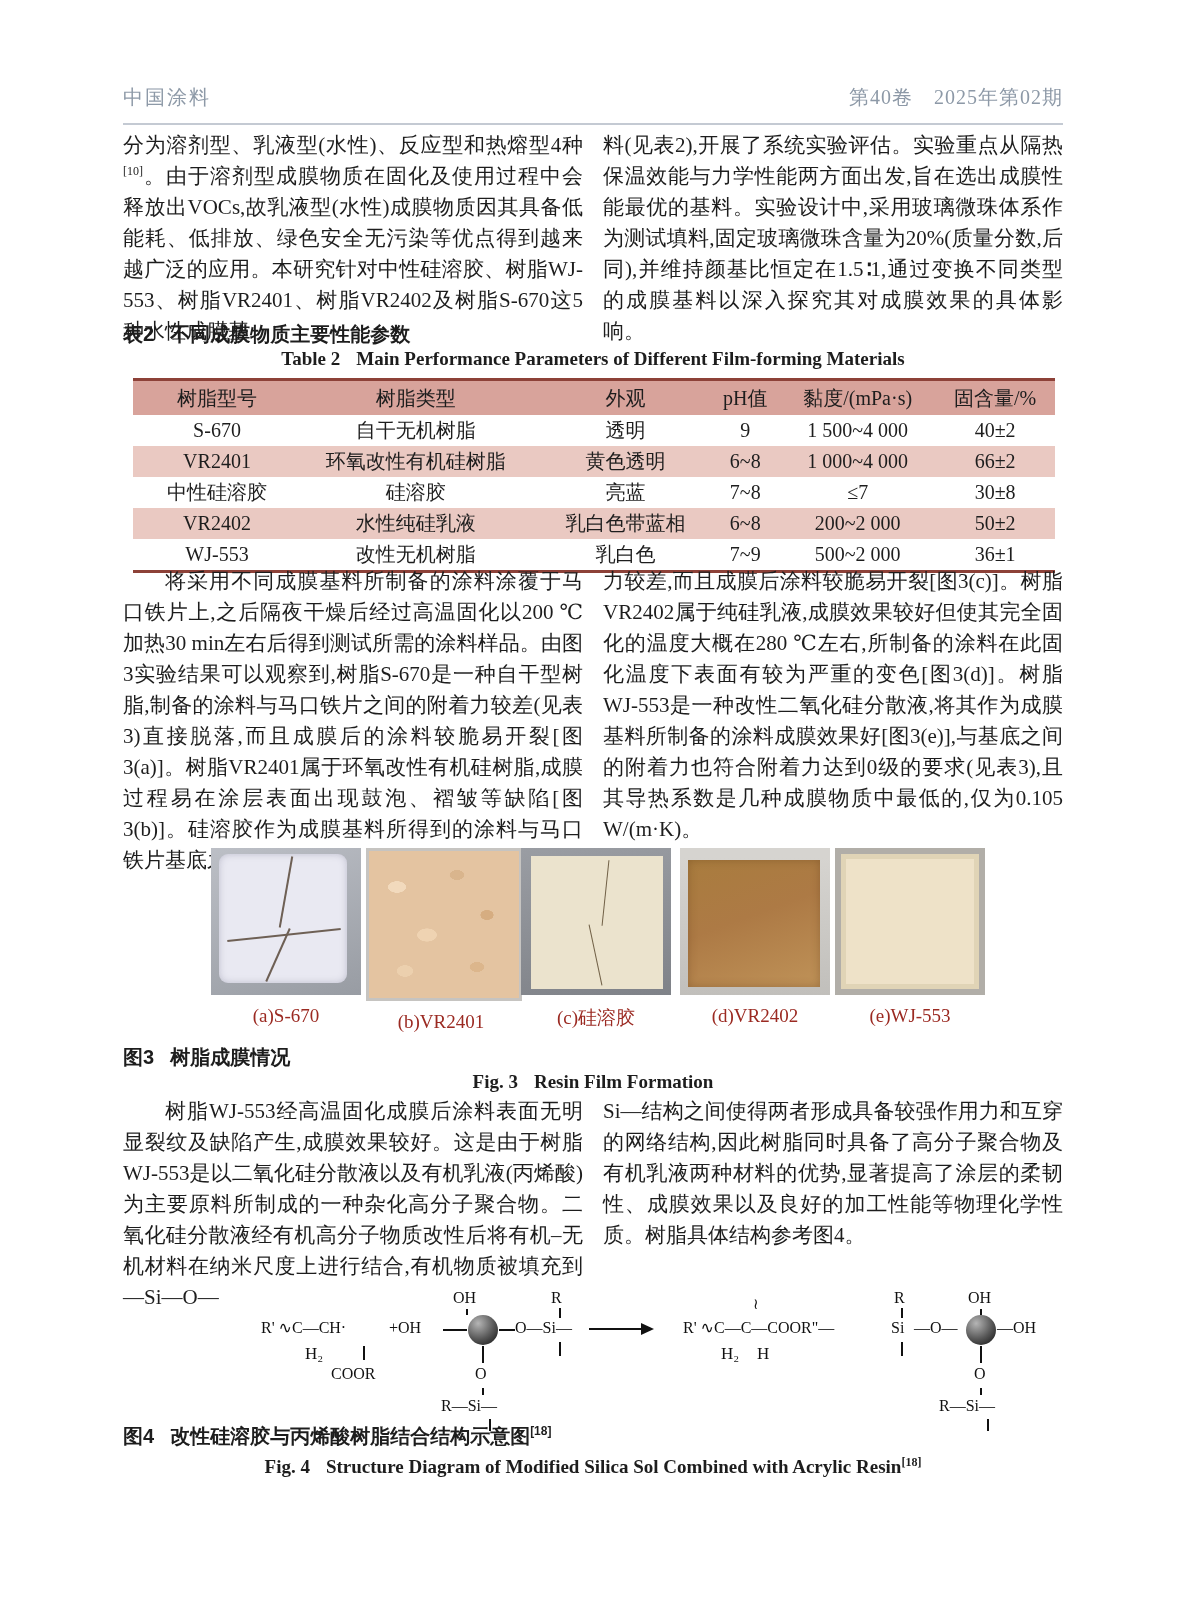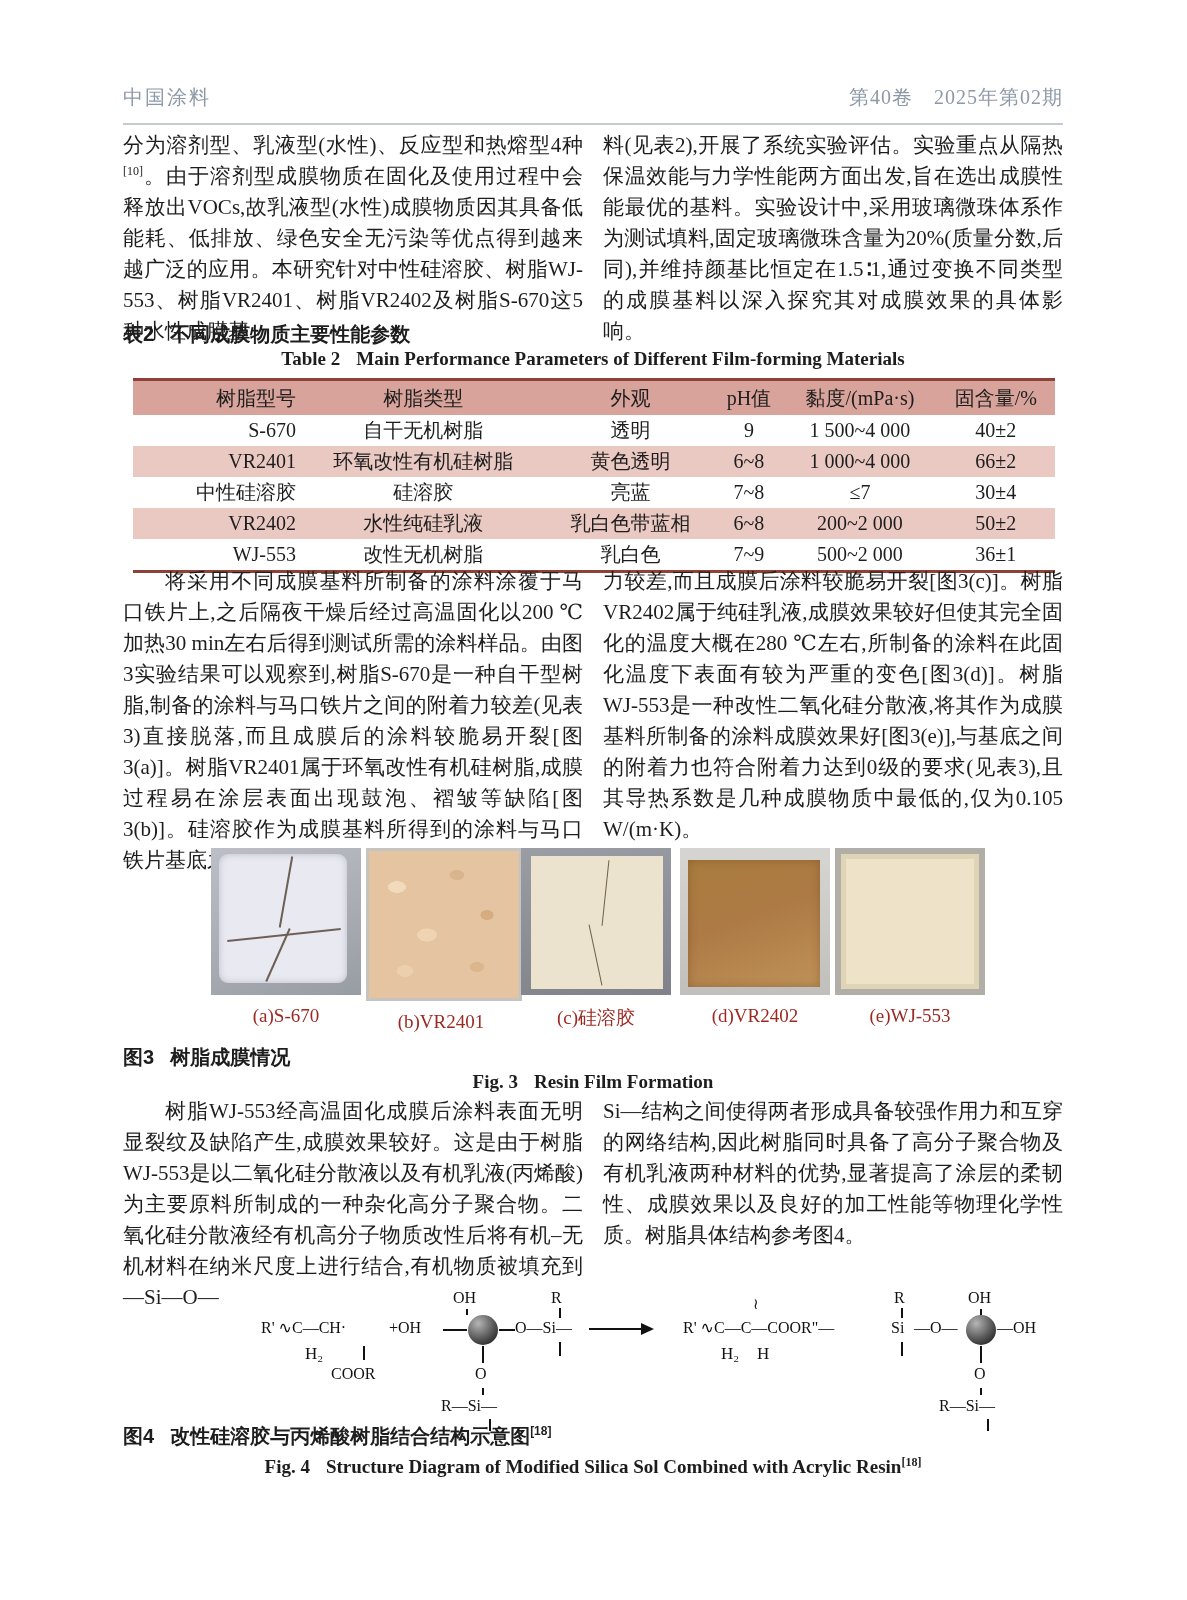--- a/index.html
+++ b/index.html
@@ -20,21 +20,21 @@
   .tblock{position:absolute;left:123px;width:940px;}
   .tcap-zh{text-align:left;font-family:"Liberation Sans","DejaVu Sans",sans-serif;
            font-weight:bold;font-size:20px;line-height:24px;}
   .tcap-en{text-align:center;font-weight:bold;font-size:19px;line-height:26px;}
   .cap-num{margin-right:16px;}
   table.perf{border-collapse:collapse;width:922px;margin:6px 0 0 10px;font-size:20px;
              border-top:3px solid #8d4138;border-bottom:3px solid #8d4138;}
   table.perf th{background:#d8a39b;font-weight:normal;height:34px;}
   table.perf td{height:31px;}
   table.perf th,table.perf td{text-align:center;padding:0 4px;}
-  table.perf th:first-child,table.perf td:first-child{text-align:right;padding-left:23px;width:140px;}
+  table.perf th:first-child,table.perf td:first-child{text-align:center;padding-left:14px;width:140px;}
   table.perf tbody tr:nth-child(2),table.perf tbody tr:nth-child(4){background:#eac9c2;}
   
   .fig3{position:absolute;left:123px;width:940px;}
   .photorow{display:flex;margin-left:88px;}
   .pwrap{width:150px;}
   .pwrap + .pwrap{margin-left:5px;}
   .pwrap:nth-child(4){margin-left:9px;}
   .photo{position:relative;width:150px;height:147px;overflow:hidden;}
   .pa{background:linear-gradient(160deg,#bcbfc6,#989ca3);}
   .pa::before{content:"";position:absolute;left:8px;top:6px;right:14px;bottom:12px;
@@ -133,21 +133,21 @@
             <td>6~8</td>
             <td>1 000~4 000</td>
             <td>66±2</td>
           </tr>
           <tr>
             <td>中性硅溶胶</td>
             <td>硅溶胶</td>
             <td>亮蓝</td>
             <td>7~8</td>
             <td>≤7</td>
-            <td>30±4</td>
+            <td>30±8</td>
           </tr>
           <tr>
             <td>VR2402</td>
             <td>水性纯硅乳液</td>
             <td>乳白色带蓝相</td>
             <td>6~8</td>
             <td>200~2 000</td>
             <td>50±2</td>
           </tr>
           <tr>

